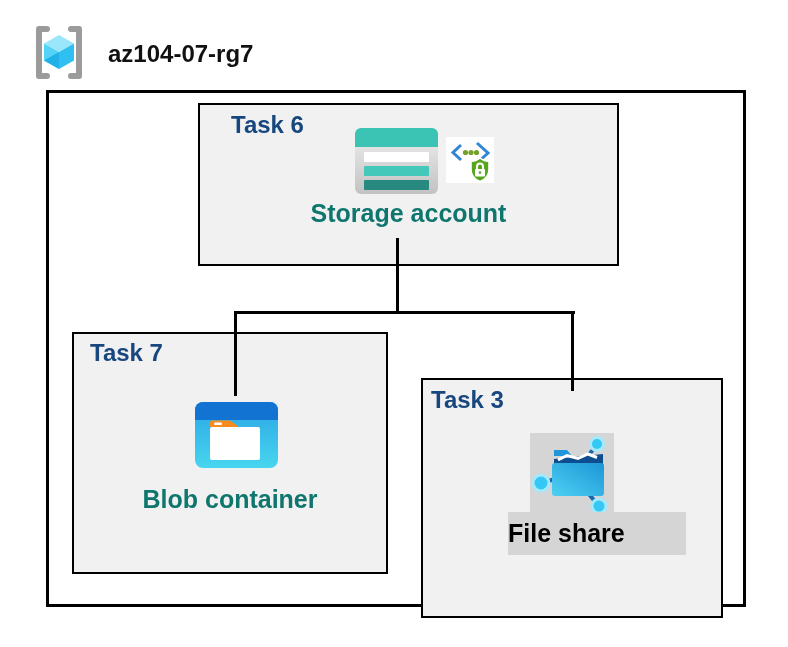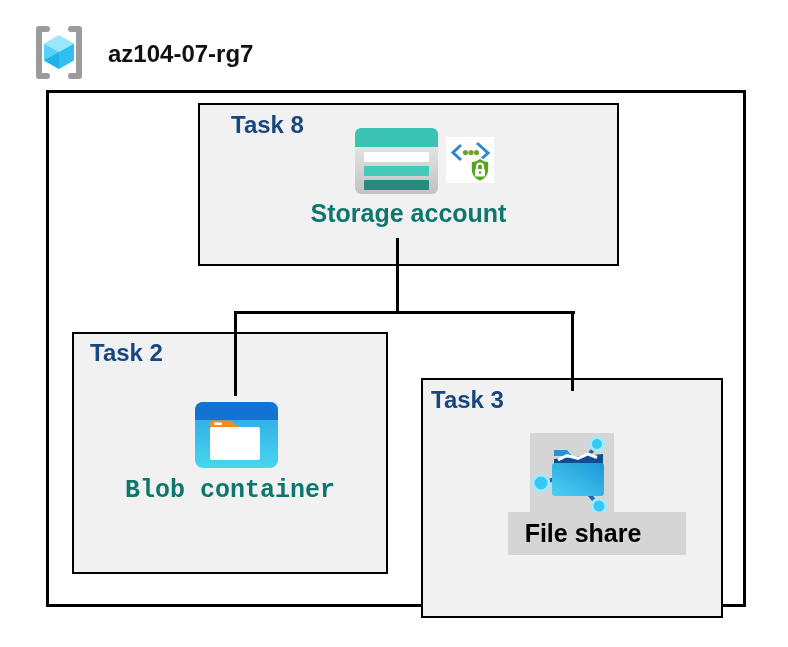--- a/index.html
+++ b/index.html
@@ -41,34 +41,34 @@
   .task1 .task-label { left: 31px; top: 6px; }
   .task2 .task-label { left: 16px; top: 5px; }
   .task3 .task-label { left: 8px;  top: 6px; }
   .item-label {
     position: absolute; left: 0; width: 100%;
     text-align: center;
     font-size: 25px; font-weight: 700; color: #0f766e;
     white-space: nowrap;
   }
   .task1 .item-label { top: 94px; }
-  .task2 .item-label { top: 142px; font-family: Liberation Mono, monospace; }
+  .task2 .item-label { top: 151px; }
   
   .storage-icon   { position: absolute; left: 155px; top: 23px; }
   .sas-icon       { position: absolute; left: 246px; top: 32px; }
   .blob-icon      { position: absolute; left: 121px; top: 68px; }
   .fileshare-icon { position: absolute; left: 107px; top: 53px; }
   .fileshare-label-bar {
     position: absolute; left: 85px; top: 132px;
     width: 178px; height: 43px;
     background: #d5d5d5;
   }
   .fileshare-label-bar .bar-text {
     width: 100%; height: 43px; line-height: 43px;
-    text-align: center; padding-right: 28px; box-sizing: border-box;
+    text-align: left; padding-right: 28px; box-sizing: border-box;
     font-size: 25px; font-weight: 700; color: #000000;
     white-space: nowrap;
   }
   
   .connector { position: absolute; background: #000000; }
   .c-trunk   { left: 396px; top: 238px; width: 3px; height: 75px; }
   .c-branch  { left: 234px; top: 311px; width: 341px; height: 3px; }
   .c-left    { left: 234px; top: 311px; width: 3px; height: 85px; }
   .c-right   { left: 571px; top: 311px; width: 3px; height: 80px; }
 </style>
@@ -83,21 +83,21 @@
     <polygon points="29,11 44,19.5 29,28 14,19.5" fill="#9ae7fb"></polygon>
     <polygon points="14,19.5 29,28 29,45 14,36.5" fill="#55d3f6"></polygon>
     <polygon points="44,19.5 29,28 29,45 44,36.5" fill="#2fc0f1"></polygon>
     <polygon points="29,28 29,45 14,36.5" fill="#1fb1e8"></polygon>
   </svg>
   <div class="rg-title">az104-07-rg7</div>
 
   <div class="outer-box"></div>
 
   <div class="task-box task1">
-    <div class="task-label">Task 8</div>
+    <div class="task-label">Task 6</div>
 
     <svg class="storage-icon" width="83" height="66" viewBox="0 0 83 66">
       <defs>
         <linearGradient id="gStor" x1="0" y1="0" x2="0" y2="1">
           <stop offset="0" stop-color="#f0f0f0"></stop>
           <stop offset="1" stop-color="#c2c2c2"></stop>
         </linearGradient>
       </defs>
       <rect x="0" y="0" width="83" height="66" rx="6" fill="url(#gStor)"></rect>
       <path d="M0 19 V6 a6 6 0 0 1 6 -6 h71 a6 6 0 0 1 6 6 v13 z" fill="#3bc3b3"></path>
@@ -116,21 +116,21 @@
       <path d="M34 21 q4 3.4 9 3.4 v8 q0 8.6 -9 12 q-9 -3.4 -9 -12 v-8 q5 0 9 -3.4 z" stroke="#ffffff" stroke-width="1.6" fill="#57a51c"></path>
       <path d="M31 32 v-2.5 a3 3 0 0 1 6 0 V32" fill="none" stroke="#ffffff" stroke-width="2"></path>
       <rect x="29" y="32" width="10" height="7.5" rx="1" fill="#ffffff"></rect>
       <circle cx="34" cy="35.5" r="1.3" fill="#57a51c"></circle>
     </svg>
 
     <div class="item-label">Storage account</div>
   </div>
 
   <div class="task-box task2">
-    <div class="task-label">Task 2</div>
+    <div class="task-label">Task 7</div>
 
     <svg class="blob-icon" width="83" height="66" viewBox="0 0 83 66">
       <defs>
         <linearGradient id="gBlob" x1="0" y1="0" x2="0" y2="1">
           <stop offset="0" stop-color="#2ba4e5"></stop>
           <stop offset="1" stop-color="#47d6ef"></stop>
         </linearGradient>
       </defs>
       <rect x="0" y="0" width="83" height="66" rx="8" fill="url(#gBlob)"></rect>
       <path d="M0 18 V8 a8 8 0 0 1 8 -8 h67 a8 8 0 0 1 8 8 v10 z" fill="#1273d3"></path>

